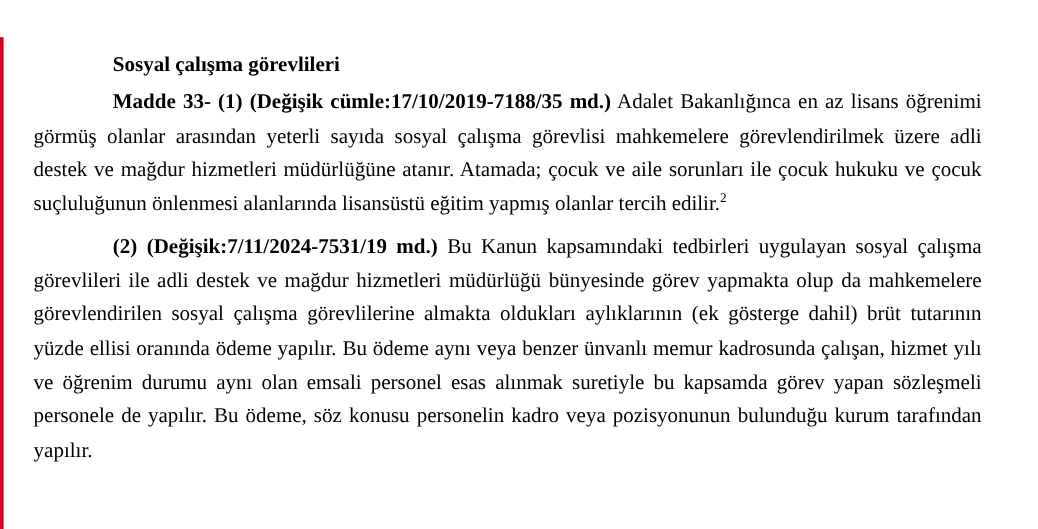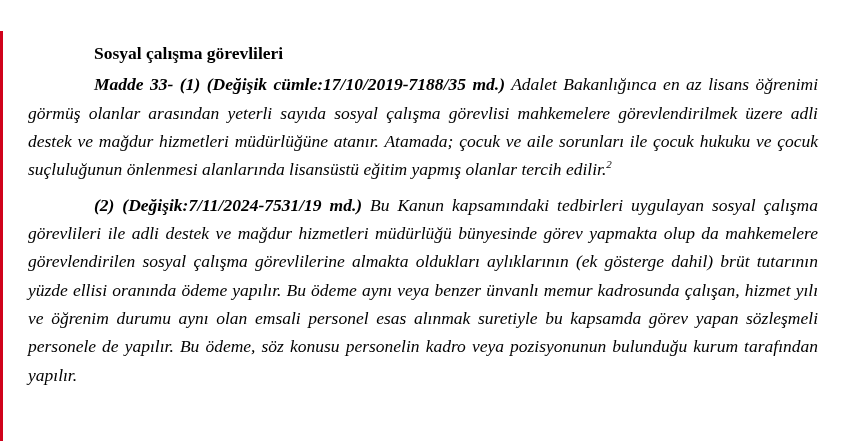--- a/index.html
+++ b/index.html
@@ -53,21 +53,20 @@
     padding-left: 66px;
   }
   p.para {
     font-size: 17.5px;
     line-height: 1.62;
     text-align: justify;
     text-justify: inter-word;
     margin: 4px 0 0 0;
     text-indent: 66px;
     hyphens: none;
-    font-style: italic;
   }
   p.para.second {
     margin-top: 7px;
   }
   .b { font-weight: bold; }
   sup {
     font-size: 11px;
     vertical-align: super;
     line-height: 0;
   }

